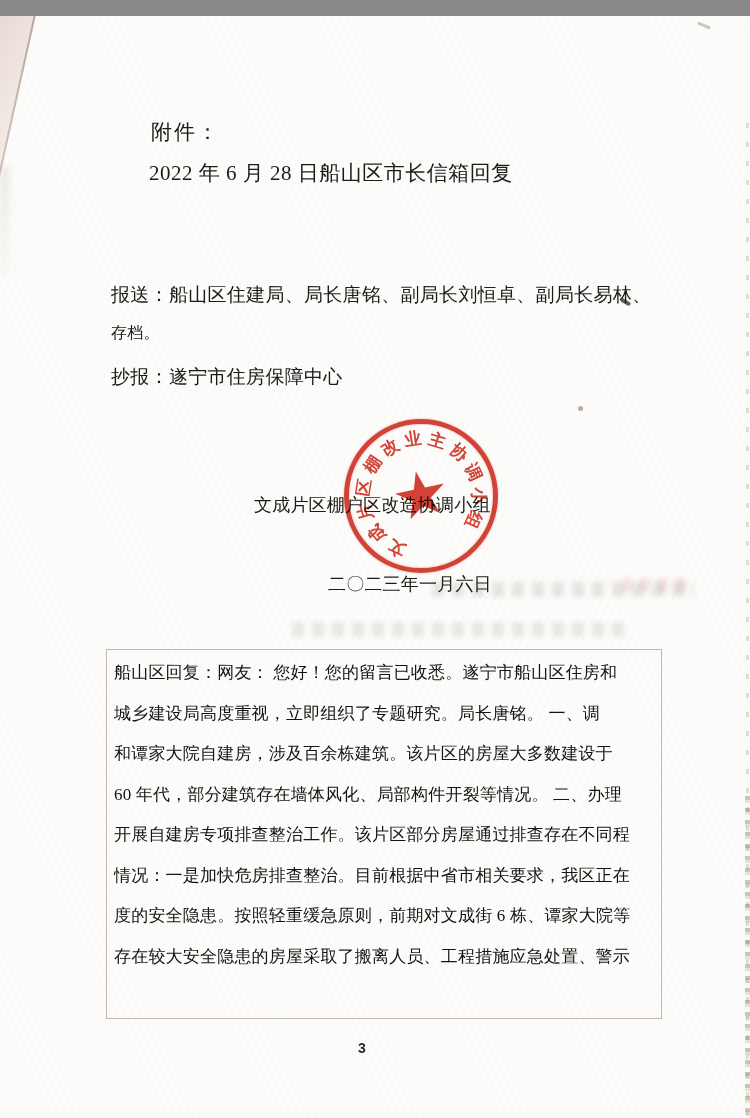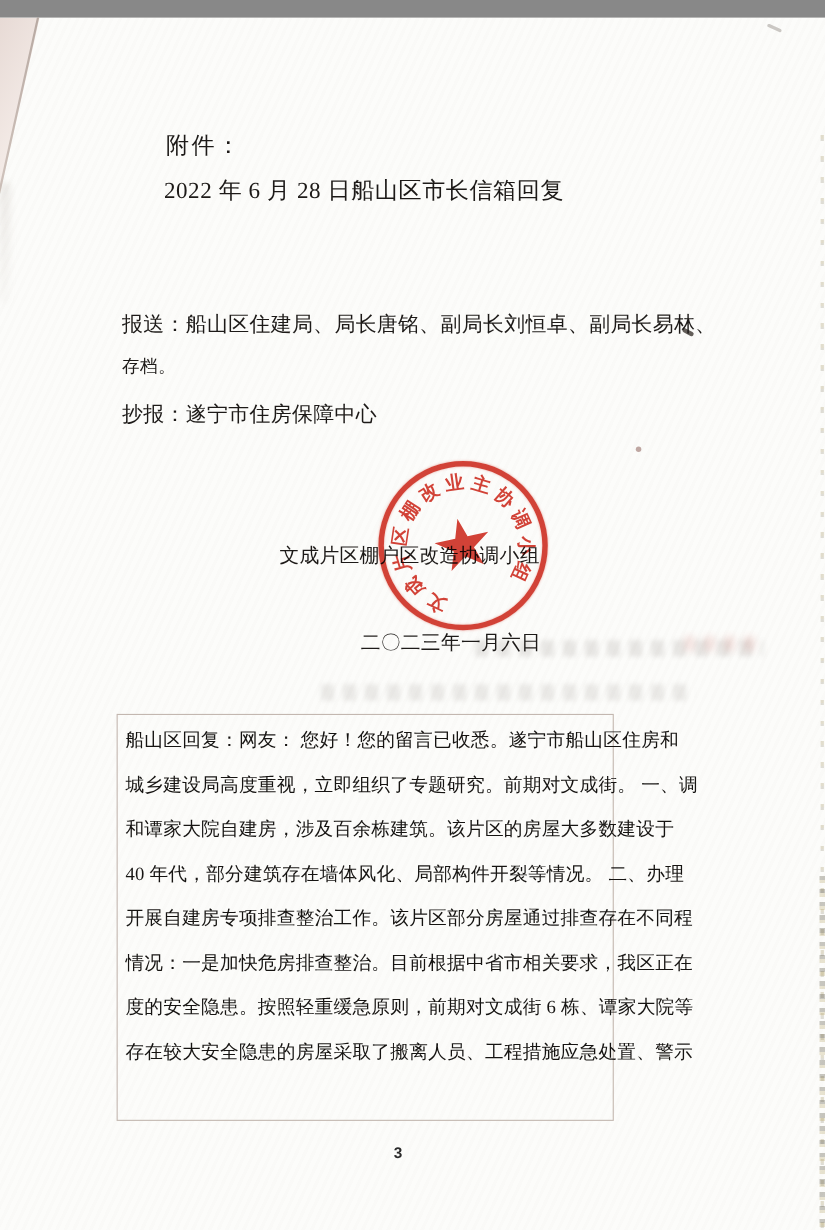--- a/index.html
+++ b/index.html
@@ -74,21 +74,21 @@
     font-family:"Liberation Serif","DejaVu Serif",serif;
   }
   .stamp-star{
     position:absolute;left:50%;top:50%;width:52px;height:50px;margin:-25px 0 0 -26px;
     background:#d0291c;
     clip-path:polygon(50% 0%,61% 35%,98% 35%,68% 57%,79% 91%,50% 70%,21% 91%,32% 57%,2% 35%,39% 35%);
     transform:rotate(-12deg);
   }
   
   .reply-box{
-    position:absolute;left:106px;top:633px;width:452px;height:370px;
+    position:absolute;left:106px;top:633px;width:556px;height:370px;
     border:1px solid #c3b7b0;box-sizing:border-box;
     padding:3px 7px 0 7px;
   }
   .reply-line{
     white-space:nowrap;font-size:17px;line-height:40.5px;
     letter-spacing:.2px;color:#161412;
   }
   .page-number{
     position:absolute;left:358px;top:1024px;font-size:14px;font-weight:bold;
     font-family:"Liberation Sans","DejaVu Sans",sans-serif;color:#2a2a2a;
@@ -162,23 +162,23 @@
         <span class="ring-char" style="transform: rotate(41deg) translate(0px, -57px); color: rgb(208, 41, 28);">协</span>
         <span class="ring-char" style="transform: rotate(65.5deg) translate(0px, -57px); color: rgb(208, 41, 28);">调</span>
         <span class="ring-char" style="transform: rotate(90deg) translate(0px, -57px); color: rgb(208, 41, 28);">小</span>
         <span class="ring-char" style="transform: rotate(114.5deg) translate(0px, -57px); color: rgb(208, 41, 28);">组</span>
       </div>
     <div class="stamp-star"></div>
   </div>
 
   <div class="reply-box">
     <div class="reply-line">船山区回复：网友：  您好！您的留言已收悉。遂宁市船山区住房和</div>
-    <div class="reply-line">城乡建设局高度重视，立即组织了专题研究。前期对文成街。  一、调</div>
+    <div class="reply-line">城乡建设局高度重视，立即组织了专题研究。局长唐铭。  一、调</div>
     <div class="reply-line">和谭家大院自建房，涉及百余栋建筑。该片区的房屋大多数建设于</div>
-    <div class="reply-line">40 年代，部分建筑存在墙体风化、局部构件开裂等情况。  二、办理</div>
+    <div class="reply-line">60 年代，部分建筑存在墙体风化、局部构件开裂等情况。  二、办理</div>
     <div class="reply-line">开展自建房专项排查整治工作。该片区部分房屋通过排查存在不同程</div>
     <div class="reply-line">情况：一是加快危房排查整治。目前根据中省市相关要求，我区正在</div>
     <div class="reply-line">度的安全隐患。按照轻重缓急原则，前期对文成街 6 栋、谭家大院等</div>
     <div class="reply-line">存在较大安全隐患的房屋采取了搬离人员、工程措施应急处置、警示</div>
   </div>
 
   <div class="page-number">3</div>
 
 </div>
 

